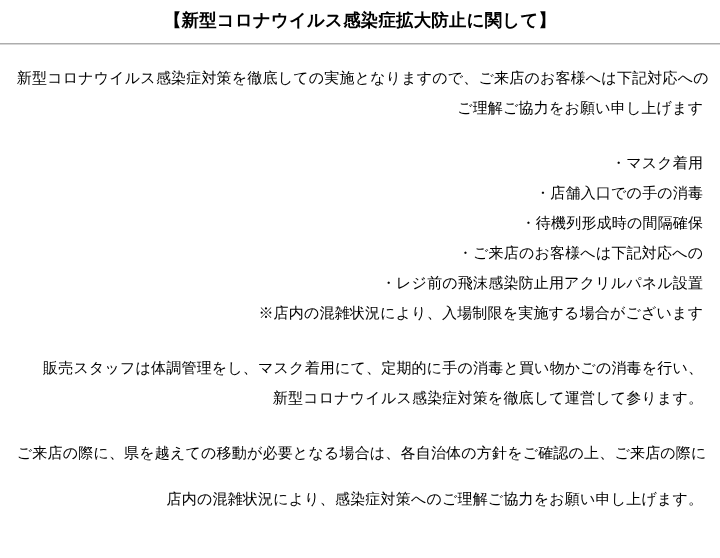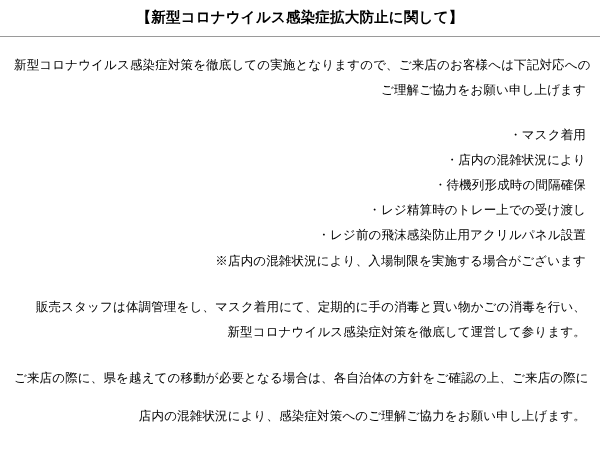--- a/index.html
+++ b/index.html
@@ -58,21 +58,20 @@
     height: 13px;
   }
   .spacer-md {
     height: 21px;
   }
   .bullet-line {
     height: 25px;
     line-height: 25px;
     white-space: nowrap;
     letter-spacing: 0.15px;
-    font-family: Liberation Mono, monospace;
   }
   .note-line {
     height: 25px;
     line-height: 25px;
     white-space: nowrap;
     letter-spacing: 0.15px;
   }
   .top-gap {
     height: 16px;
   }
@@ -93,23 +92,23 @@
 
     <div class="para">
       <div class="line">新型コロナウイルス感染症対策を徹底しての実施となりますので、ご来店のお客様へは下記対応への</div>
       <div class="line">ご理解ご協力をお願い申し上げます</div>
     </div>
 
     <div class="spacer-md"></div>
 
     <div class="para">
       <div class="bullet-line">・マスク着用</div>
-      <div class="bullet-line">・店内の混雑状況により</div>
+      <div class="bullet-line">・店舗入口での手の消毒</div>
       <div class="bullet-line">・待機列形成時の間隔確保</div>
-      <div class="bullet-line">・レジ精算時のトレー上での受け渡し</div>
+      <div class="bullet-line">・ご来店のお客様へは下記対応への</div>
       <div class="bullet-line">・レジ前の飛沫感染防止用アクリルパネル設置</div>
       <div class="note-line">※店内の混雑状況により、入場制限を実施する場合がございます</div>
     </div>
 
     <div class="spacer-md"></div>
 
     <div class="para">
       <div class="line">販売スタッフは体調管理をし、マスク着用にて、定期的に手の消毒と買い物かごの消毒を行い、</div>
       <div class="line">新型コロナウイルス感染症対策を徹底して運営して参ります。</div>
     </div>

